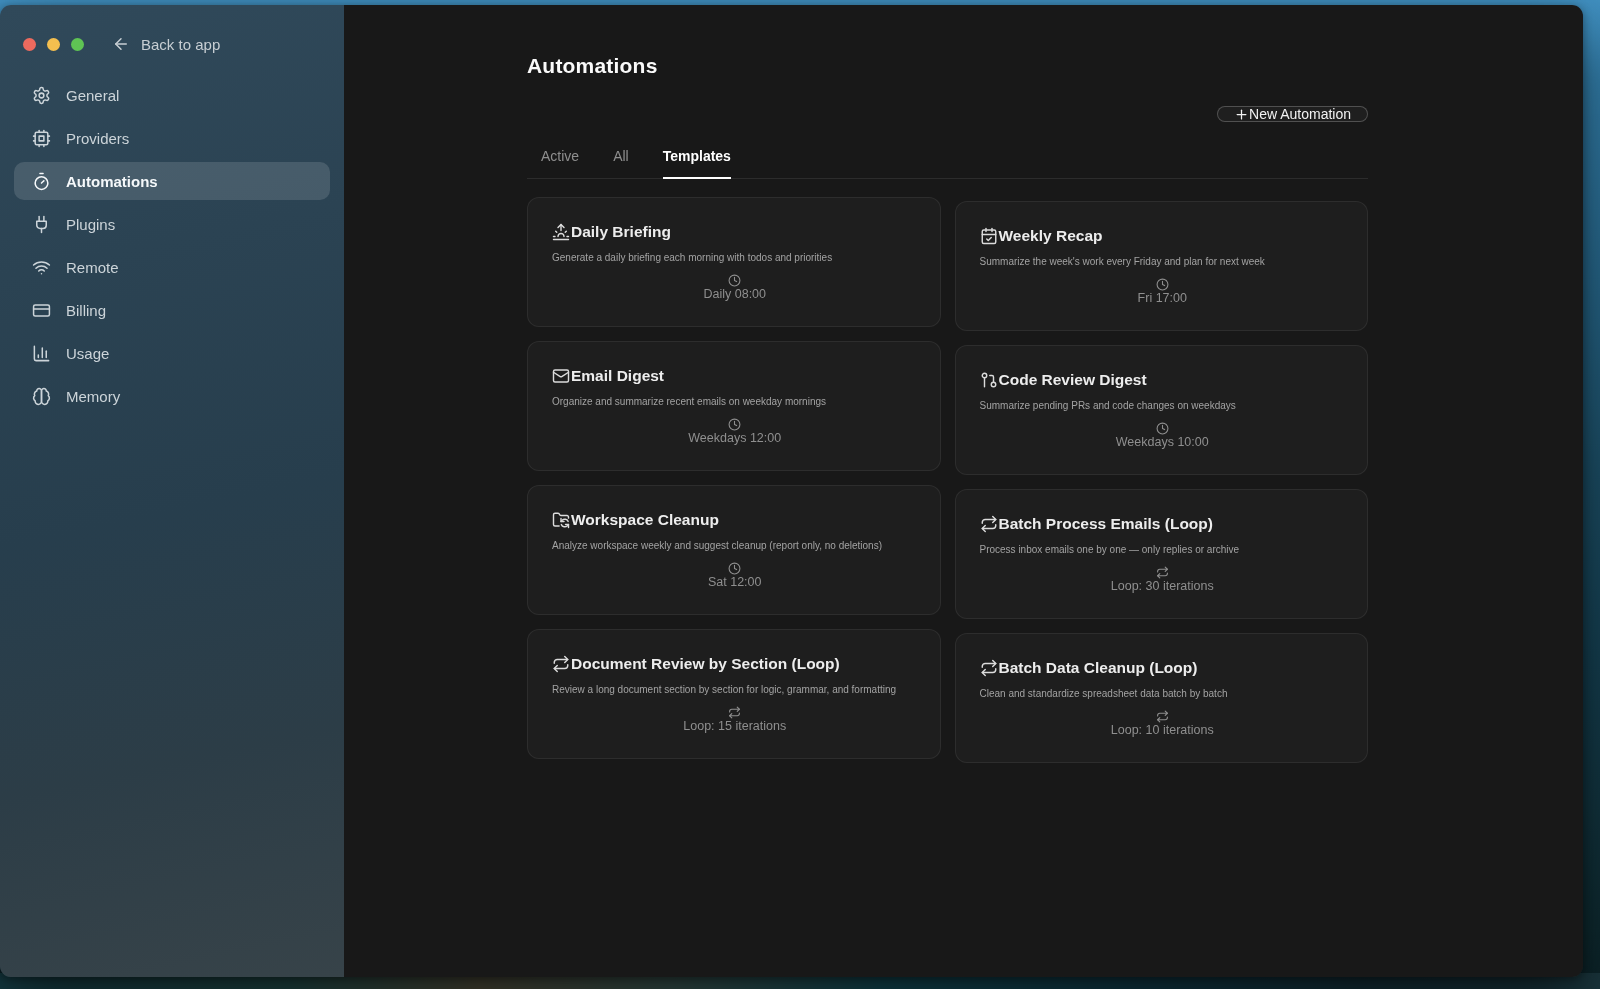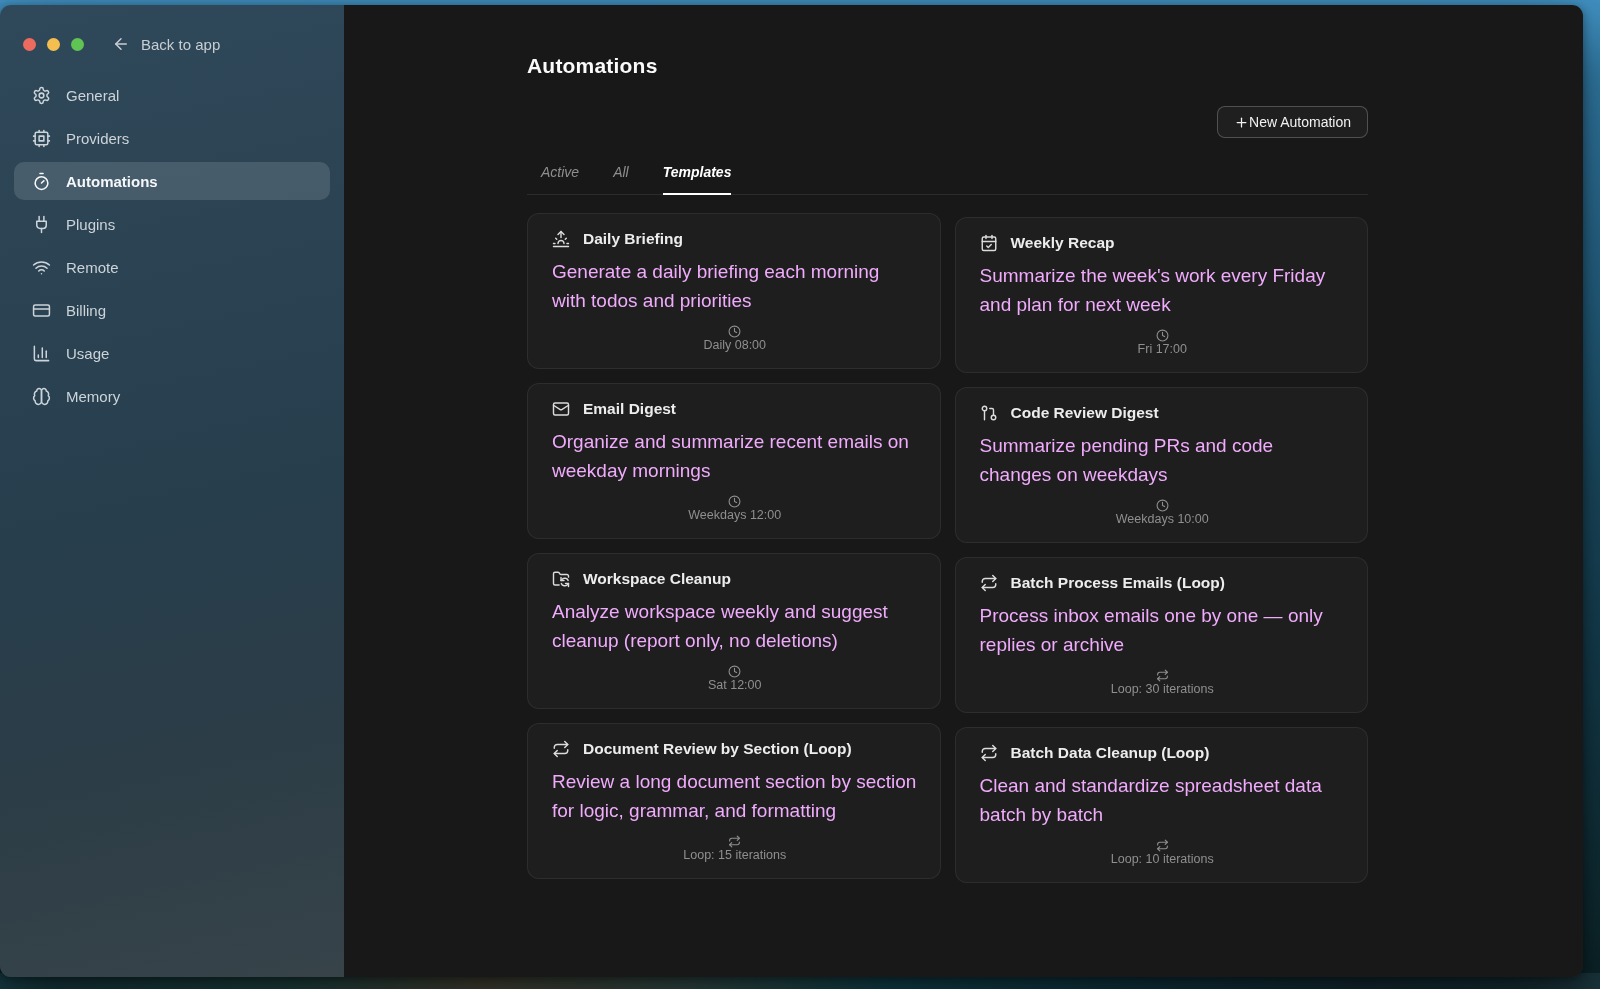--- a/index.html
+++ b/index.html
@@ -43,45 +43,44 @@
   .nav-item .icon { width:19px; height:19px; flex-shrink:0; }
   .nav-item.active { background:rgba(255,255,255,.13); color:#f5f8fa; font-weight:700; }
 
   
   .main { flex:1; background:#181818; position:relative; }
   .content { width:841px; margin-left:183px; padding-top:49px; }
   .page-title { font-size:21px; font-weight:700; color:#fafafa; letter-spacing:.2px; }
 
   .toolbar { display:flex; justify-content:flex-end; margin-top:28px; }
   .btn-new {
-    height:32px; padding:0 16px; display:flex; align-items:center; 
+    height:16px; padding:0 16px; display:flex; align-items:center; 
     border:1px solid rgba(255,255,255,.22); border-radius:8px;
     background:rgba(255,255,255,.03); color:#f2f2f2; font-size:14px; cursor:default;
   }
   .btn-new .icon { width:15px; height:15px; }
 
   .tabs {
     display:flex; gap:34px; margin-top:26px; padding-left:14px;
     border-bottom:1px solid rgba(255,255,255,.09);
-    font-style:italic;
   }
   .tab { padding-bottom:13px; font-size:14px; color:#8e8e8e; cursor:default; }
   .tab.active { color:#ffffff; font-weight:600; border-bottom:2px solid #fff; margin-bottom:-1px; }
 
   .grid { display:flex; gap:14px; margin-top:18px; }
   .col { flex:1; display:flex; flex-direction:column; gap:14px; }
   .col.right { margin-top:4px;justify-content:flex-end; }
   .card {
     min-height:130px; background:#1e1e1e; border:1px solid rgba(255,255,255,.07);
     border-radius:12px; padding:16px 22px 16px 24px;
     display:flex; flex-direction:column; justify-content:center; gap:9px; cursor:default;
   }
-  .card-title { display:flex; align-items:center; gap:13px; font-size:15.5px; font-weight:600; color:#ededed; }
+  .card-title { display:flex; align-items:center; gap:1px; font-size:15.5px; font-weight:600; color:#ededed; }
   .card-title .icon { width:18px; height:18px; color:#dcdcdc; flex-shrink:0; }
-  .card-desc { font-size:19px; color:#f0abfc; line-height:1.55; }
+  .card-desc { font-size:10px; color:#a3a3a3; line-height:1.55; }
   .card-meta { display:flex; align-items:center; font-size:12.5px; color:#8f8f8f;flex-direction:column; }
   .card-meta .icon { width:13px; height:13px; }
 
   .icon { fill:none; stroke:currentColor; stroke-width:2; stroke-linecap:round; stroke-linejoin:round; }
   .nav-item .icon, .card-title .icon { stroke-width:1.9; }
   .hidden-defs { position:absolute; width:0; height:0; overflow:hidden; }
 </style>
 </head>
 <body>
 

